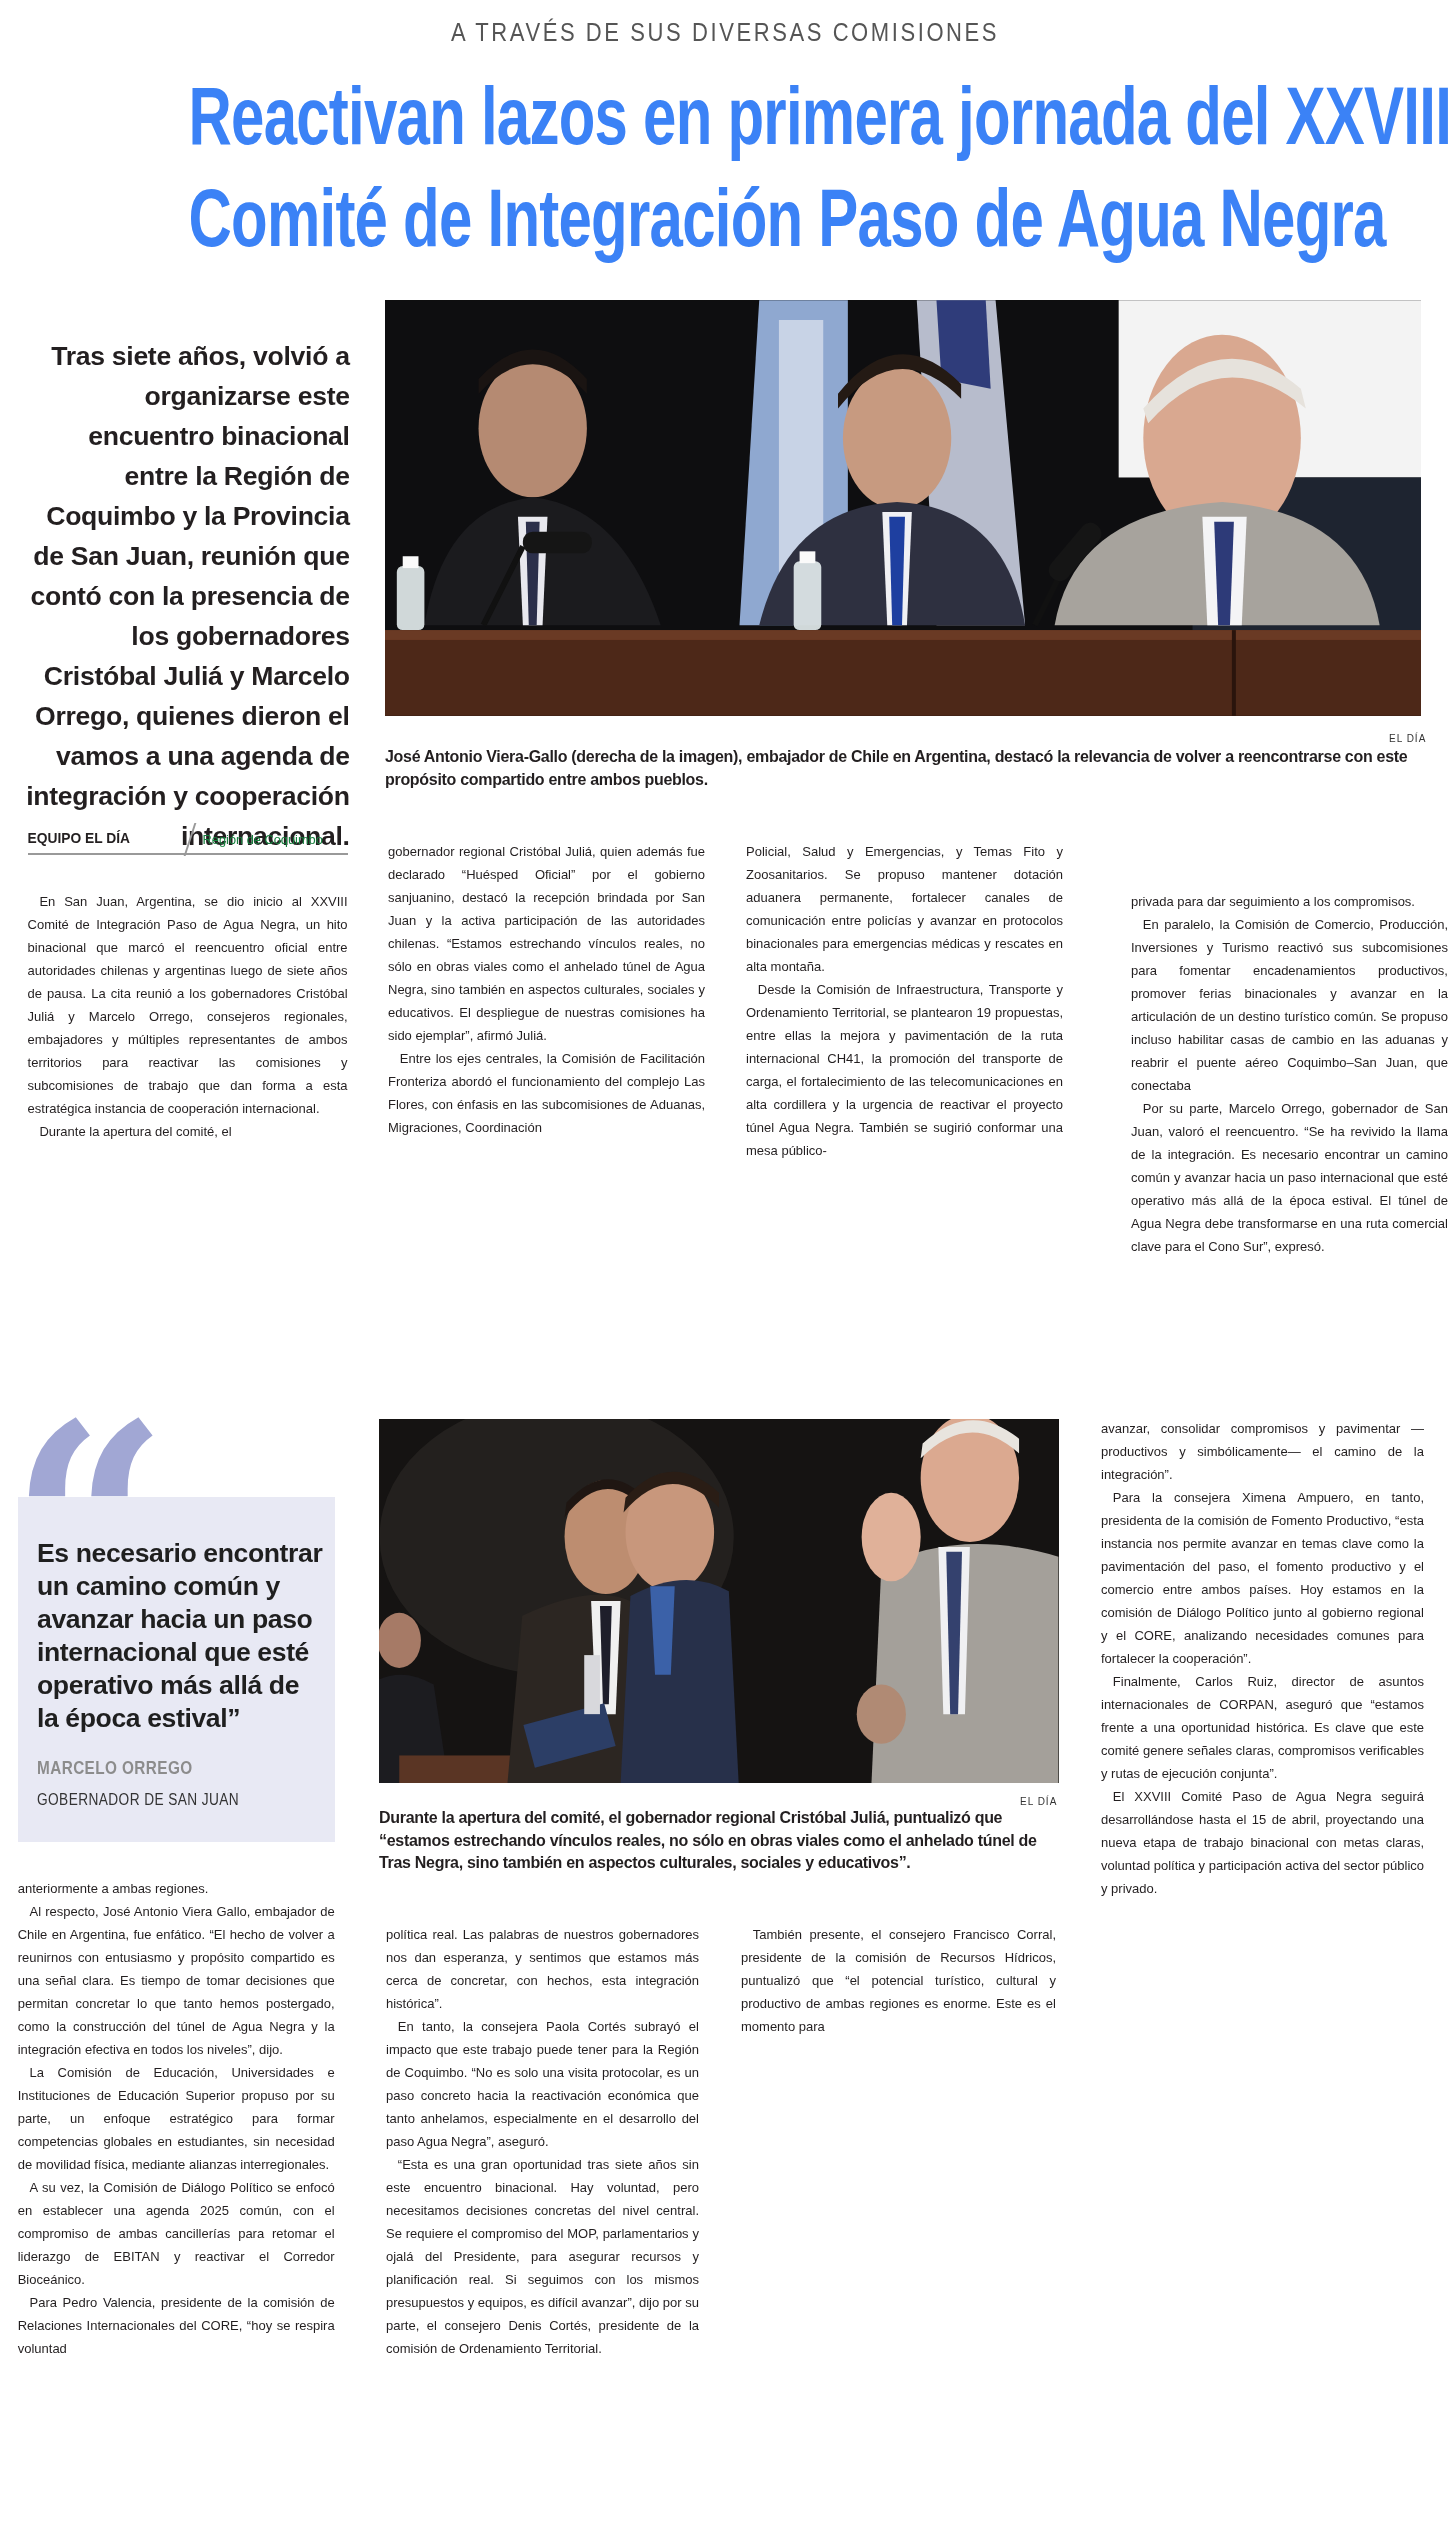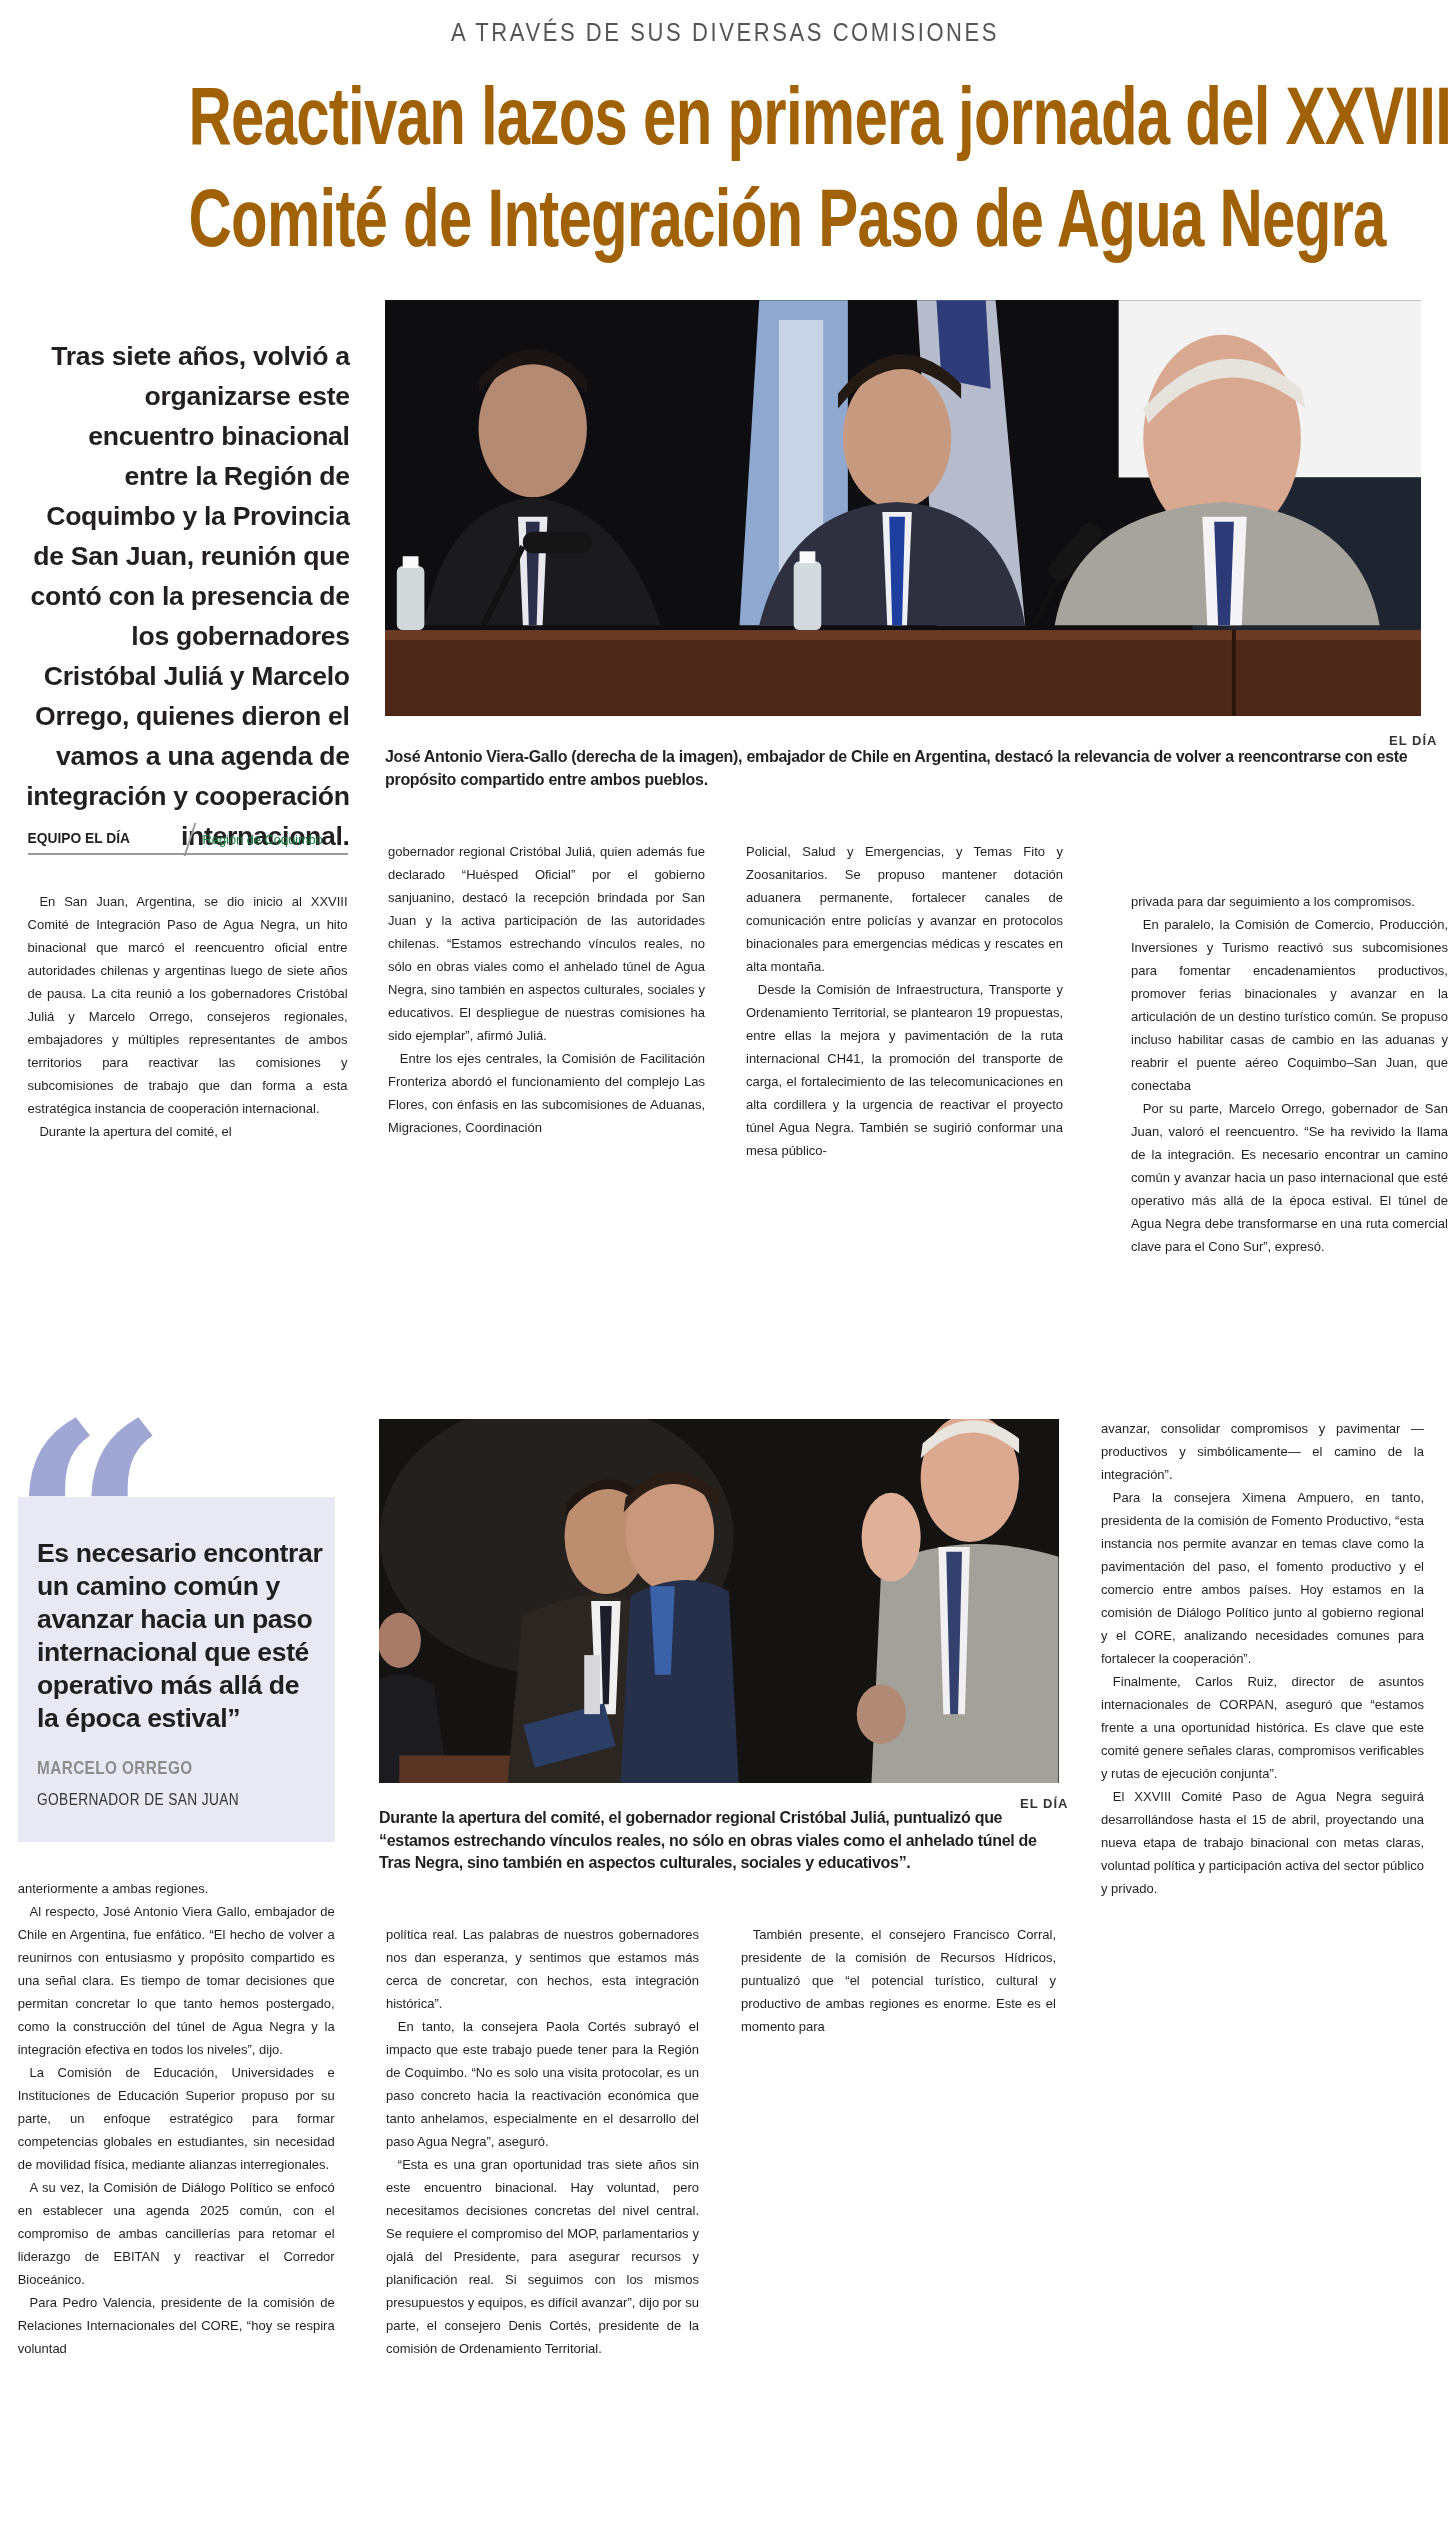--- a/index.html
+++ b/index.html
@@ -7,38 +7,38 @@
   body { position: relative; font-family: "Liberation Sans", sans-serif; color: #231f20; }
 
   .kicker {
     position: absolute; left: 0; top: 17.7px; width: 1450px; text-align: center;
     font-family: "Liberation Sans Narrow", "Liberation Sans", sans-serif;
     font-size: 25.6px; letter-spacing: 3px; color: #555; transform: scaleX(0.86);
   }
   .headline {
     position: absolute; left: 0; top: 65px; width: 1450px; text-align: center;
     font-family: "Liberation Sans", sans-serif; font-weight: bold;
-    font-size: 81px; line-height: 102px; color: #a16207; letter-spacing: -1px;
+    font-size: 81px; line-height: 102px; color: #3b82f6; letter-spacing: -1px;
   }
   .headline span { display: block; transform: scaleX(0.74); transform-origin: center; white-space: nowrap; }
 
   .lede {
     position: absolute; left: 19.7px; top: 296px; width: 330px;
     text-align: right; font-weight: bold; font-size: 26.6px; line-height: 40px; color: #231f20;
     letter-spacing: -0.3px;
     margin-top: 40px;
   }
   .lede-inner { display: block; }
 
   .photo { position: absolute; overflow: hidden; }
   .photo1 { left: 385px; top: 300px; width: 1036px; height: 416px; background: linear-gradient(180deg, #121212 0%, #1a1a1f 60%, #3a2118 75%, #5a3020 100%); }
   .photo2 { left: 379px; top: 1419px; width: 680px; height: 364px; background: radial-gradient(ellipse at 30% 30%, #2a2624 0%, #141210 70%); }
 
   .credit {
-    position: absolute; font-size: 13px; font-weight: bold; letter-spacing: 1px; color: #333;
+    position: absolute; font-size: 10px; font-weight: normal; letter-spacing: 1px; color: #333;
   }
   .caption {
     position: absolute; font-weight: bold; font-size: 16px; line-height: 22.7px; color: #231f20;
     letter-spacing: -0.3px;
   }
 
   .byline {
     position: absolute; left: 27.6px; top: 825px; width: 320px; height: 29.6px;
     border-bottom: 2px solid #999;
   }

